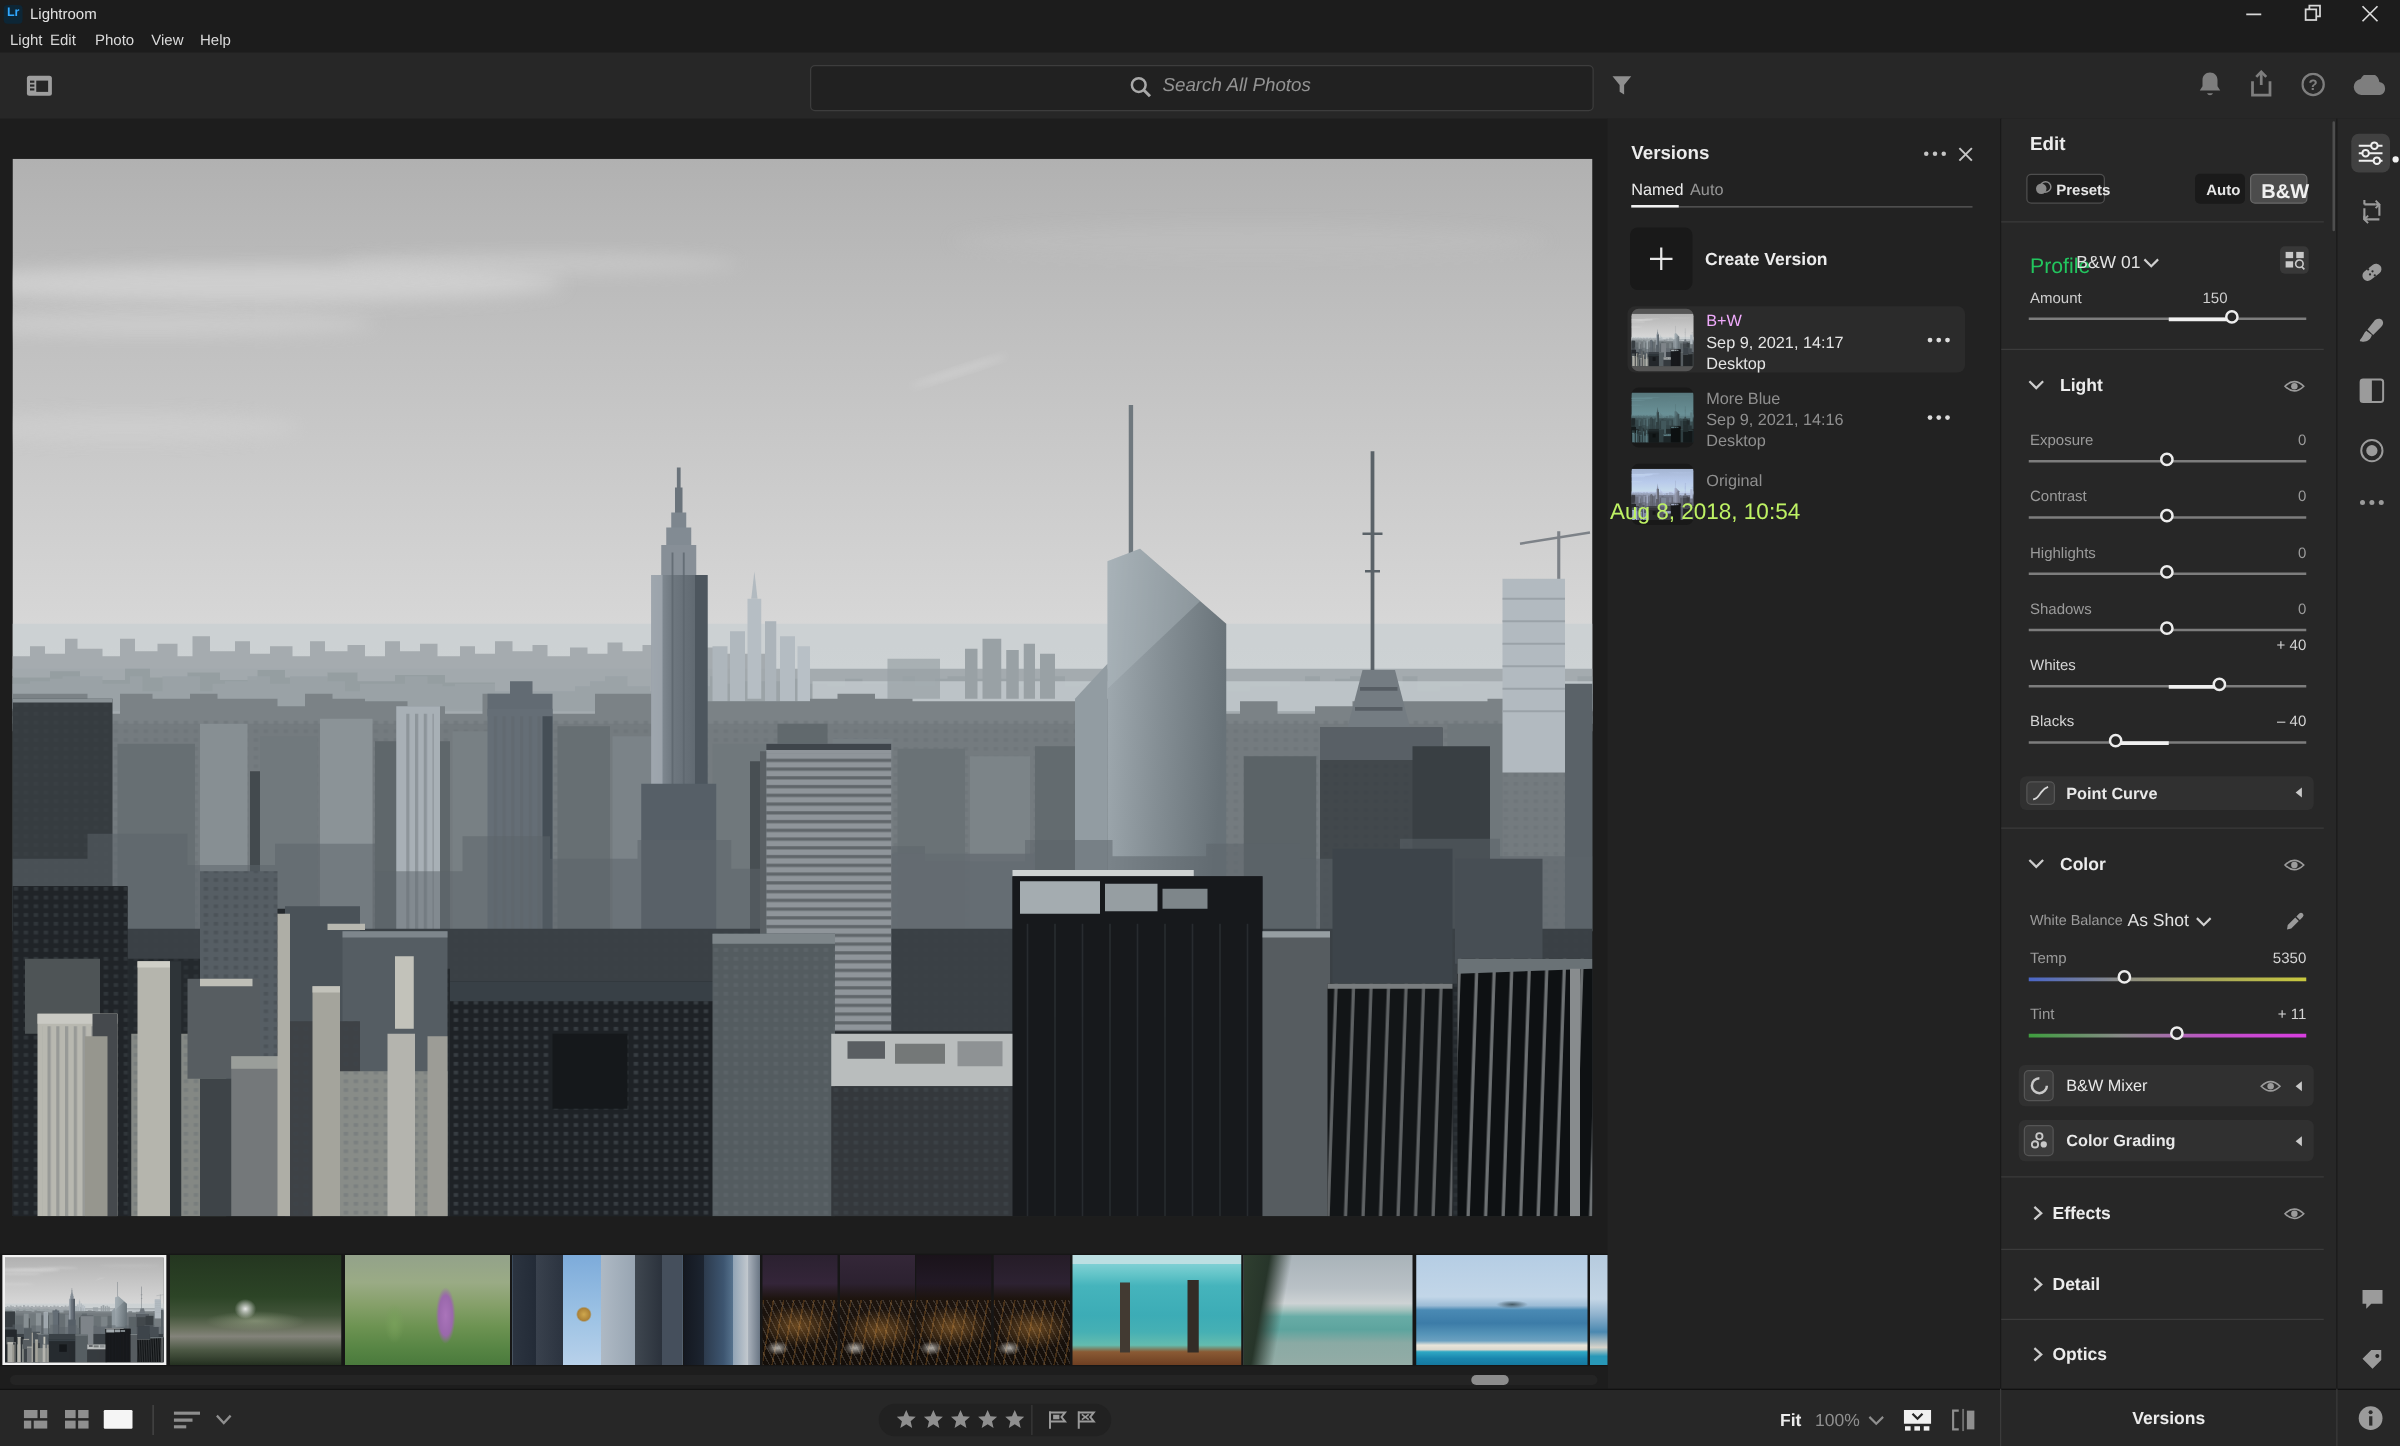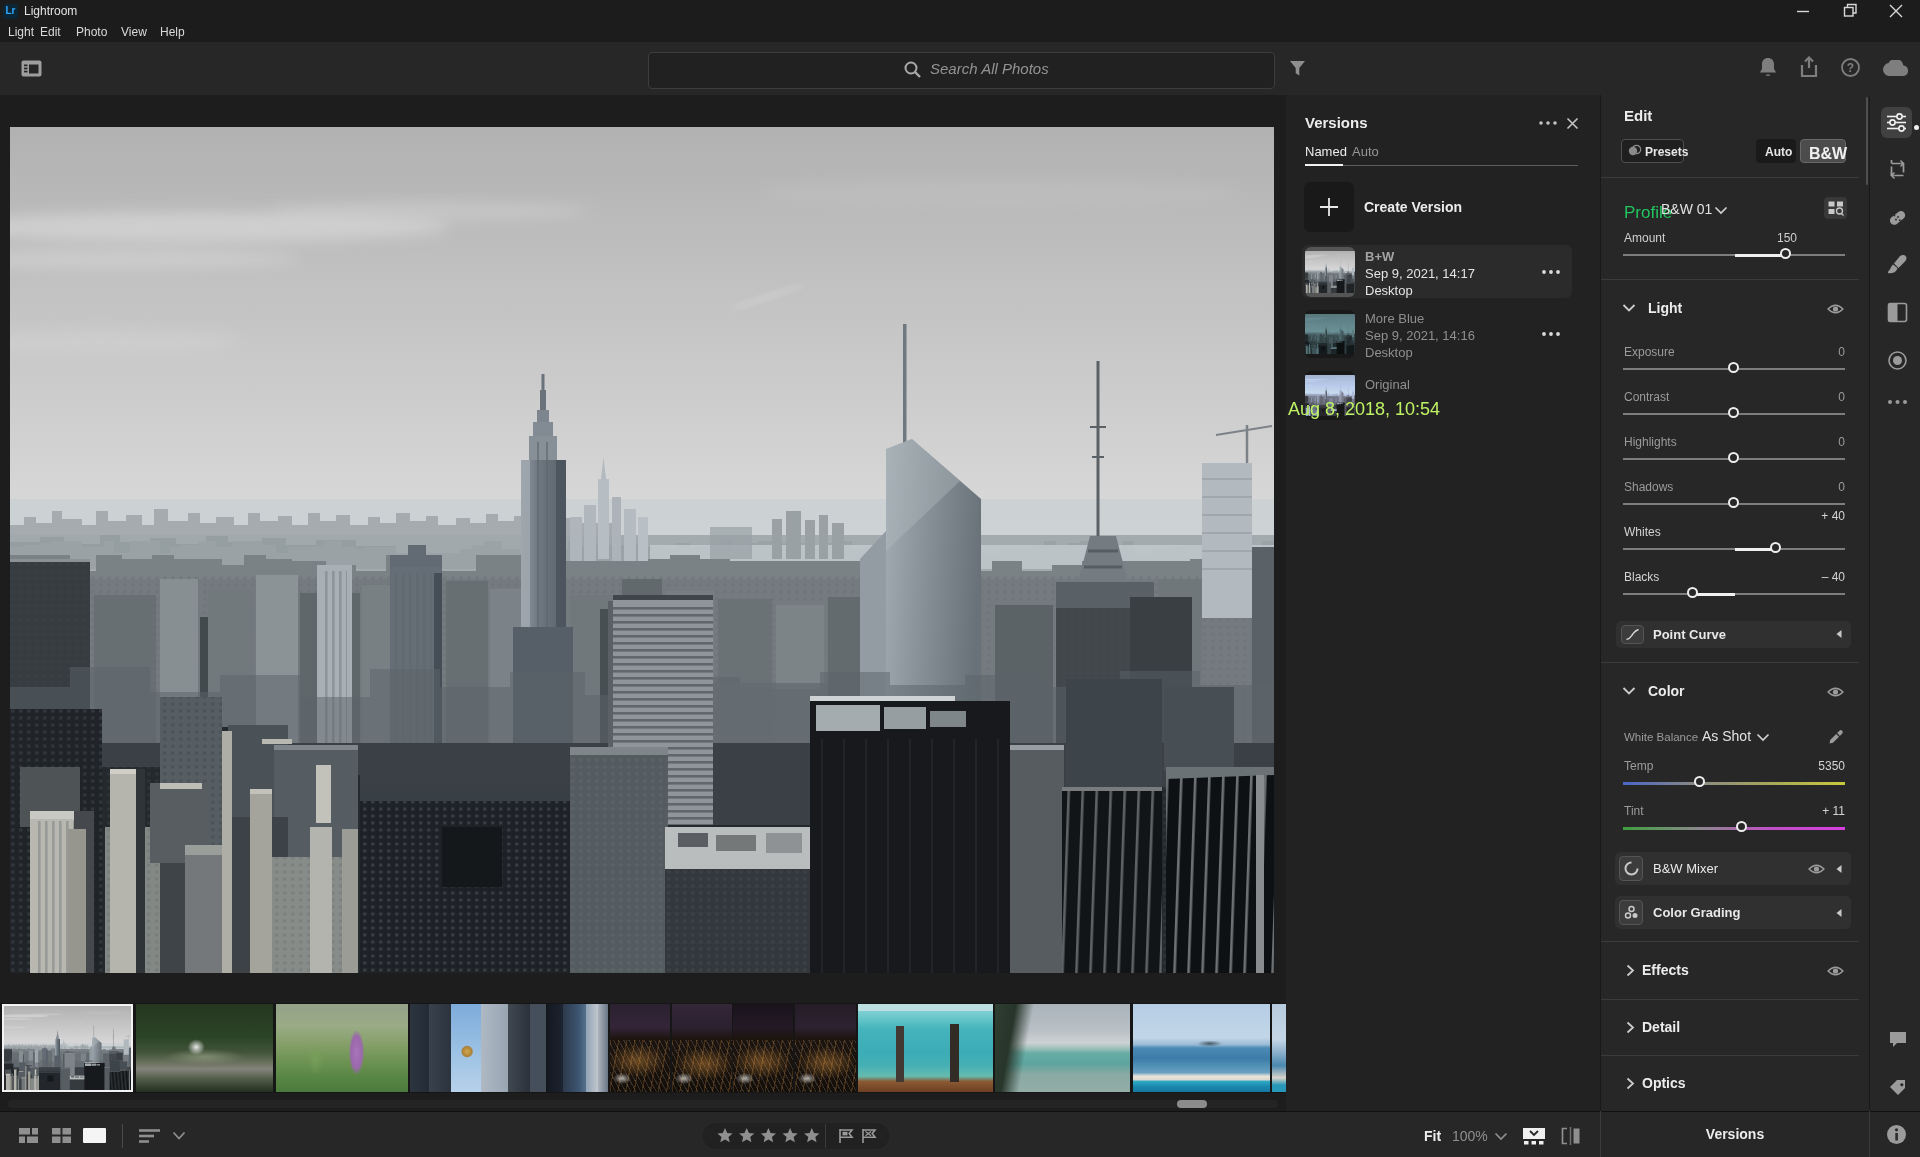--- a/index.html
+++ b/index.html
@@ -364,21 +364,21 @@
     <path d="M11 2 v18 M2 11 h18" stroke="#e8e8e8" stroke-width="1.8"></path>
   </svg>
 <div class="abs" style="left:1364px;top:199px;font-size:14px;font-weight:bold;color:#ececec">Create Version</div>
 
 <div class="abs" style="left:1302px;top:245px;width:270px;height:53px;background:#2b2b2b;border-radius:6px"></div>
 <div class="abs" style="left:1305px;top:247px;width:50px;height:50px;border-radius:6px;overflow:hidden;background:#555">
   <svg class="abs" style="left:0;top:4px" width="50" height="42" viewBox="0 0 1264 846" preserveAspectRatio="none">
       <use href="#cityscene"></use>
     </svg>
 </div>
-<div class="abs" style="left:1365px;top:249px;font-size:13px;font-weight:bold;color:#a3a3a3">B+W</div>
+<div class="abs" style="left:1365px;top:249px;font-size:13px;font-weight:normal;color:#f0abfc">B+W</div>
 <div class="abs" style="left:1365px;top:266px;font-size:13px;color:#e4e4e4">Sep 9, 2021, 14:17</div>
 <div class="abs" style="left:1365px;top:283px;font-size:13px;color:#e4e4e4">Desktop</div>
 <svg class="icon" style="left:1541px;top:268px" width="22" height="8">
     <circle cx="3" cy="4" r="1.9" fill="#dcdcdc"></circle>
     <circle cx="10" cy="4" r="1.9" fill="#dcdcdc"></circle>
     <circle cx="17" cy="4" r="1.9" fill="#dcdcdc"></circle>
   </svg>
 
 <div class="abs" style="left:1305px;top:310px;width:50px;height:48px;border-radius:6px;overflow:hidden;background:#191919">
   <svg class="abs" style="left:0;top:4px;filter:brightness(0.55) sepia(0.75) hue-rotate(140deg) saturate(1.25)" width="50" height="40" viewBox="0 0 1264 846" preserveAspectRatio="none">
@@ -422,21 +422,21 @@
   </svg>
 <div class="abs" style="left:1824px;top:197px;width:23px;height:22px;background:#383838;border-radius:4px"></div>
 <svg class="icon" style="left:1828px;top:201px" width="16" height="15">
     <rect x="0.5" y="0.5" width="6" height="5" fill="#c8c8c8"></rect>
     <rect x="9" y="0.5" width="6" height="5" fill="#c8c8c8"></rect>
     <rect x="0.5" y="8" width="6" height="5" fill="#c8c8c8"></rect>
     <circle cx="11.5" cy="10" r="3" fill="none" stroke="#c8c8c8" stroke-width="1.3"></circle>
     <line x1="13.5" y1="12.5" x2="15.5" y2="14.5" stroke="#c8c8c8" stroke-width="1.3"></line>
   </svg>
 <div class="abs" style="left:1624px;top:231px;font-size:12px;color:#cfcfcf">Amount</div>
-<div class="abs" style="left:1777px;top:231px;width:100px;font-size:12px;color:#cfcfcf;text-align:left">150</div>
+<div class="abs" style="left:1722px;top:231px;width:100px;font-size:12px;color:#cfcfcf;text-align:center">150</div>
 <div class="abs" style="left:1623px;top:254px;width:222px;height:2px;background:#7d7d7d"></div>
 <div class="abs" style="left:1735px;top:253.5px;width:52px;height:3px;background:#f0f0f0"></div>
 <div class="abs" style="left:1780px;top:248px;width:11px;height:11px;border:2.2px solid #ededed;border-radius:50%;background:#272727"></div>
 <div class="divider" style="left:1601px;top:279px;width:258px;height:1px"></div>
 <svg class="icon" style="left:1622px;top:303px" width="14" height="10">
     <path d="M1.5 2 L7 7.5 L12.5 2" fill="none" stroke="#cccccc" stroke-width="1.8"></path>
   </svg>
 <div class="sec-head" style="left:1648px;top:300px">Light</div>
 <svg class="icon" style="left:1827px;top:303px" width="17" height="12">
     <path d="M1 6 Q 8.5 -1.5 16 6 Q 8.5 13.5 1 6 z" fill="none" stroke="#9b9b9b" stroke-width="1.3"></path>

